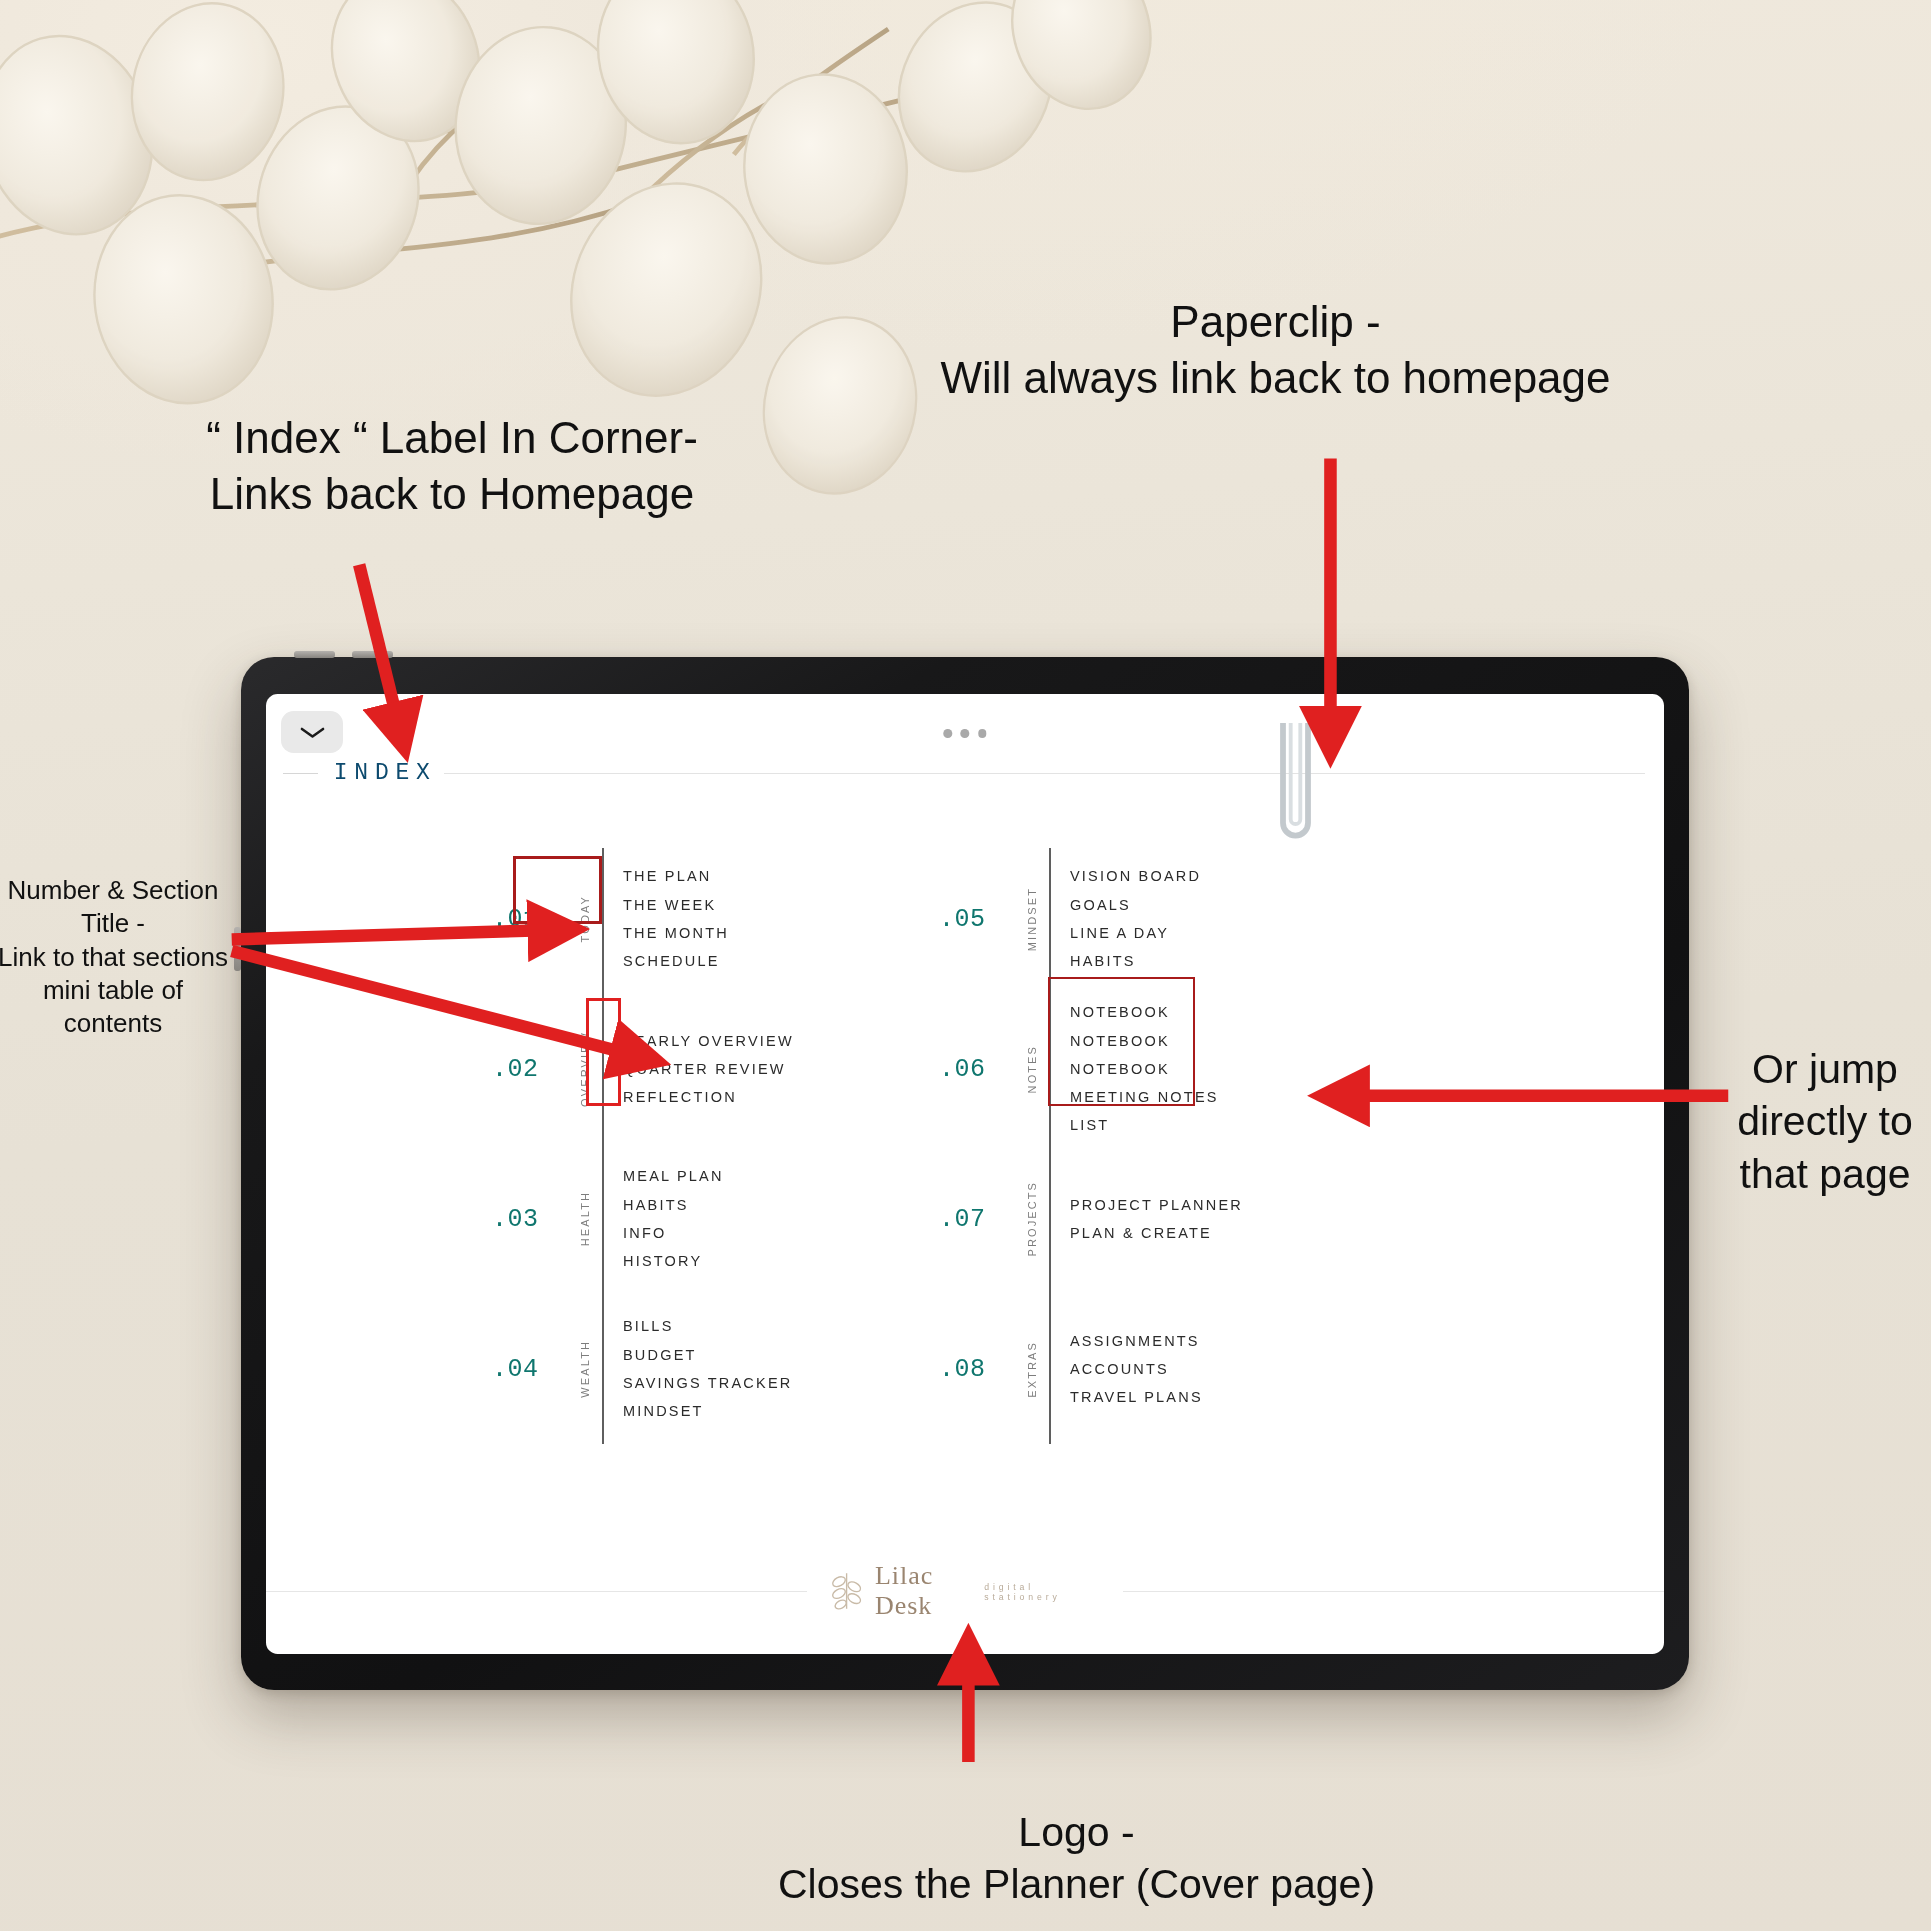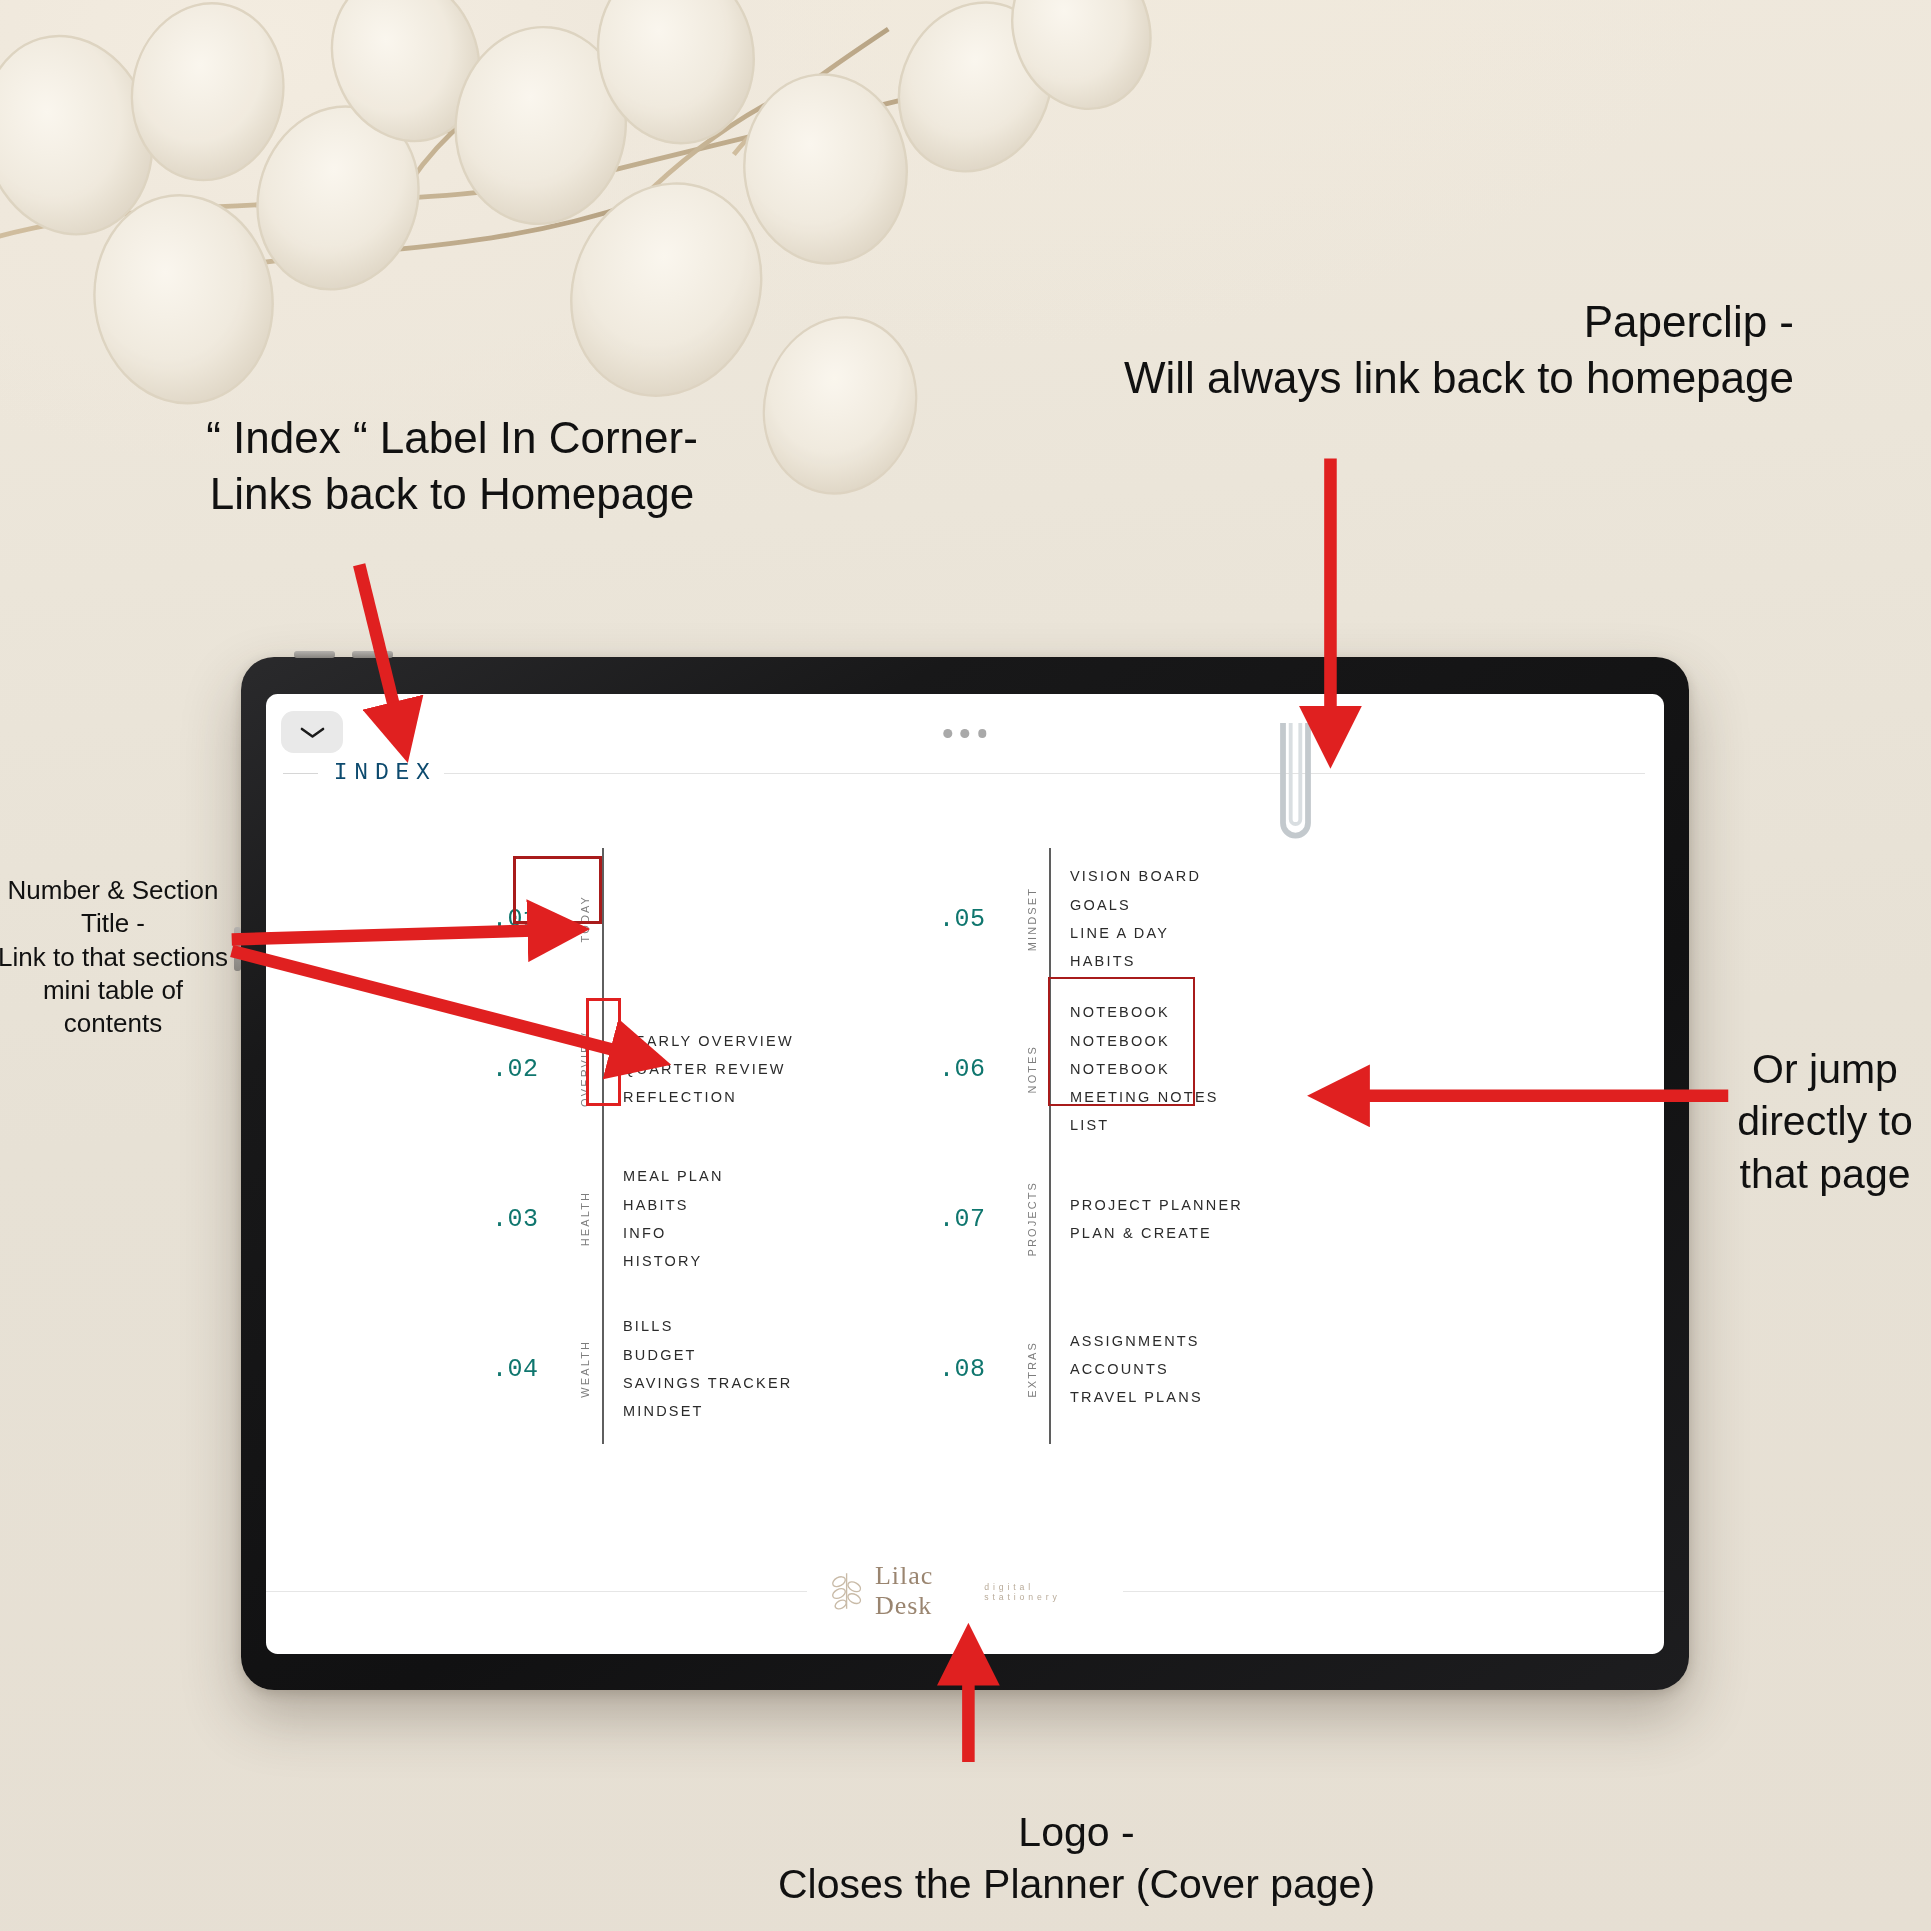--- a/index.html
+++ b/index.html
@@ -244,20 +244,26 @@
       <div class="paper-tint"></div>
 
       <div class="index-grid">
 
         <div class="col">
           <span class="spine"></span>
 
           <div class="sec">
             <div class="sec-num">.01</div>
             <div class="sec-title">TODAY</div>
+            <ul class="sec-items">
+              <li>THE PLAN</li>
+              <li>THE WEEK</li>
+              <li>THE MONTH</li>
+              <li>SCHEDULE</li>
+            </ul>
           </div>
 
           <div class="sec">
             <div class="sec-num">.02</div>
             <div class="sec-title">OVERVIEW</div>
             <ul class="sec-items">
               <li>YEARLY OVERVIEW</li>
               <li>QUARTER REVIEW</li>
               <li>REFLECTION</li>
             </ul>
@@ -357,21 +363,21 @@
         </div>
         <span class="rule" style="width:541px;"></span>
       </div>
 
     </div>
   </div>
 
   <div class="anno big" style="left:114px; top:410px; width:676px; text-align:center;">“ Index “ Label In Corner-
 Links back to Homepage</div>
 
-  <div class="anno big" style="left:877px; top:294px; width:917px; text-align:right;">Paperclip -
+  <div class="anno big" style="left:817px; top:294px; width:917px; text-align:center;">Paperclip -
 Will always link back to homepage</div>
 
   <div class="anno small" style="left:-13.5px; top:874px; width:253px; text-align:center;">Number &amp; Section
 Title -
 Link to that sections
 mini table of
 contents</div>
 
   <div class="anno med" style="left:1709px; top:1043px; width:232px; text-align:center;">Or jump
 directly to

